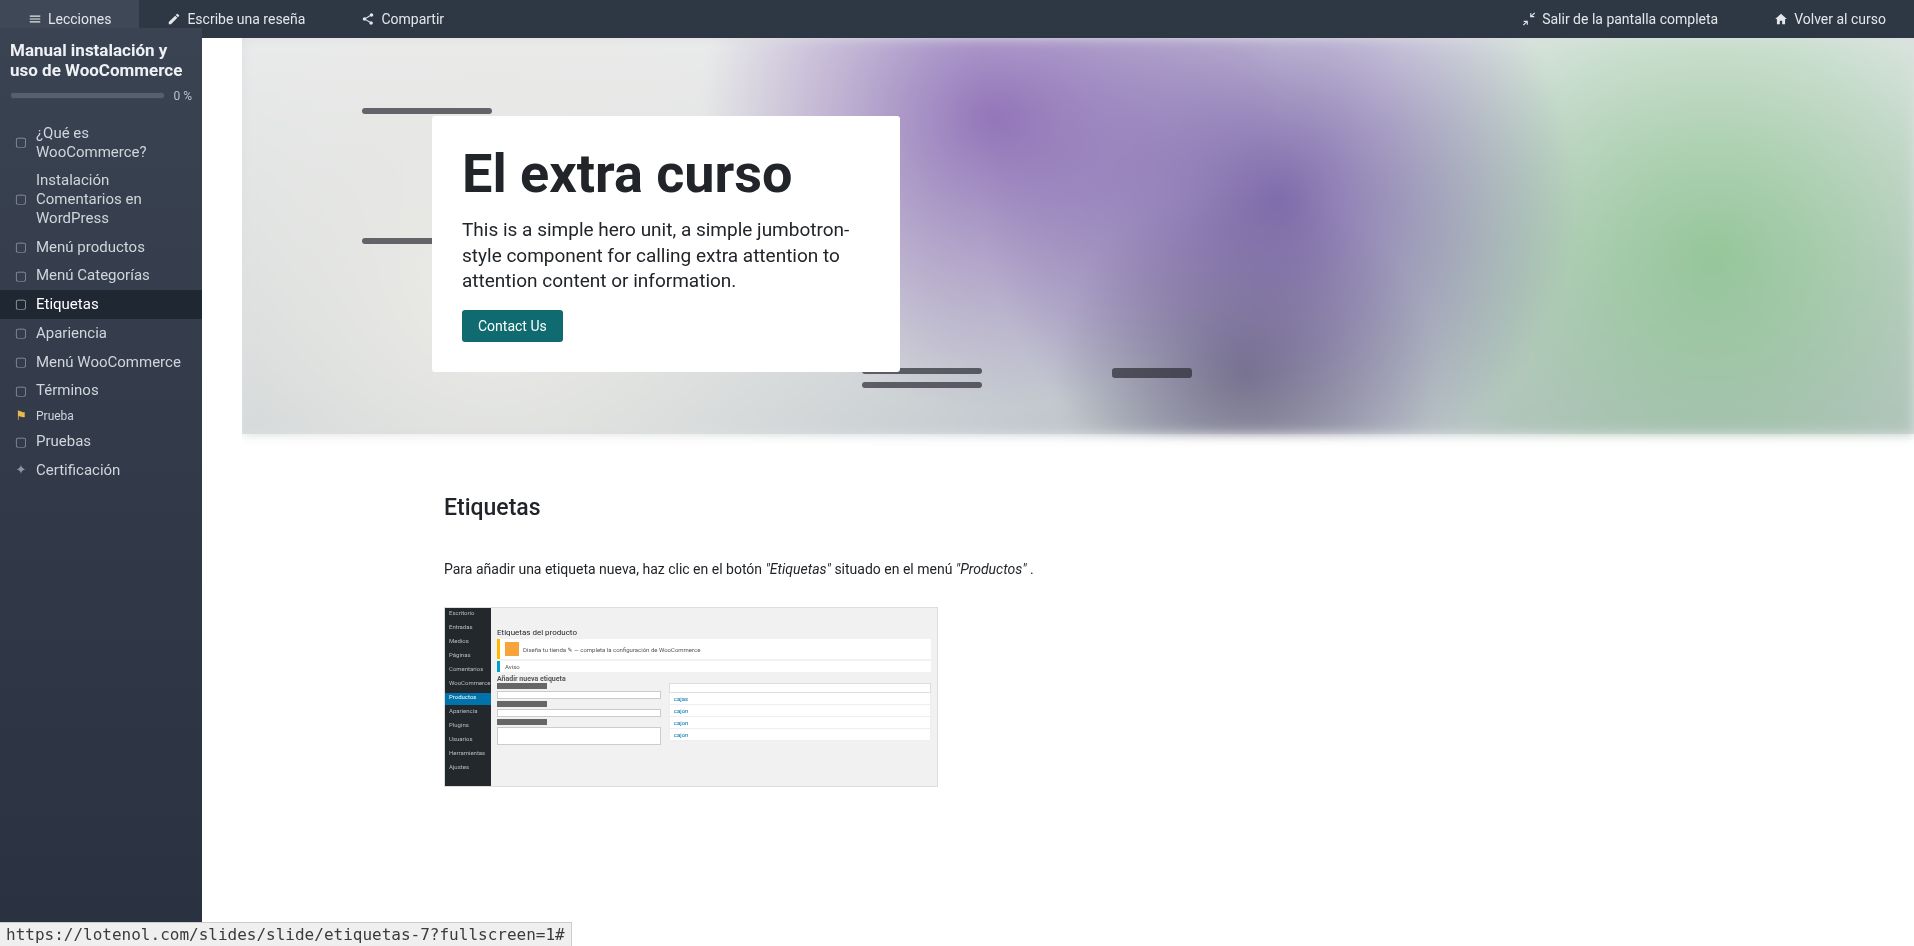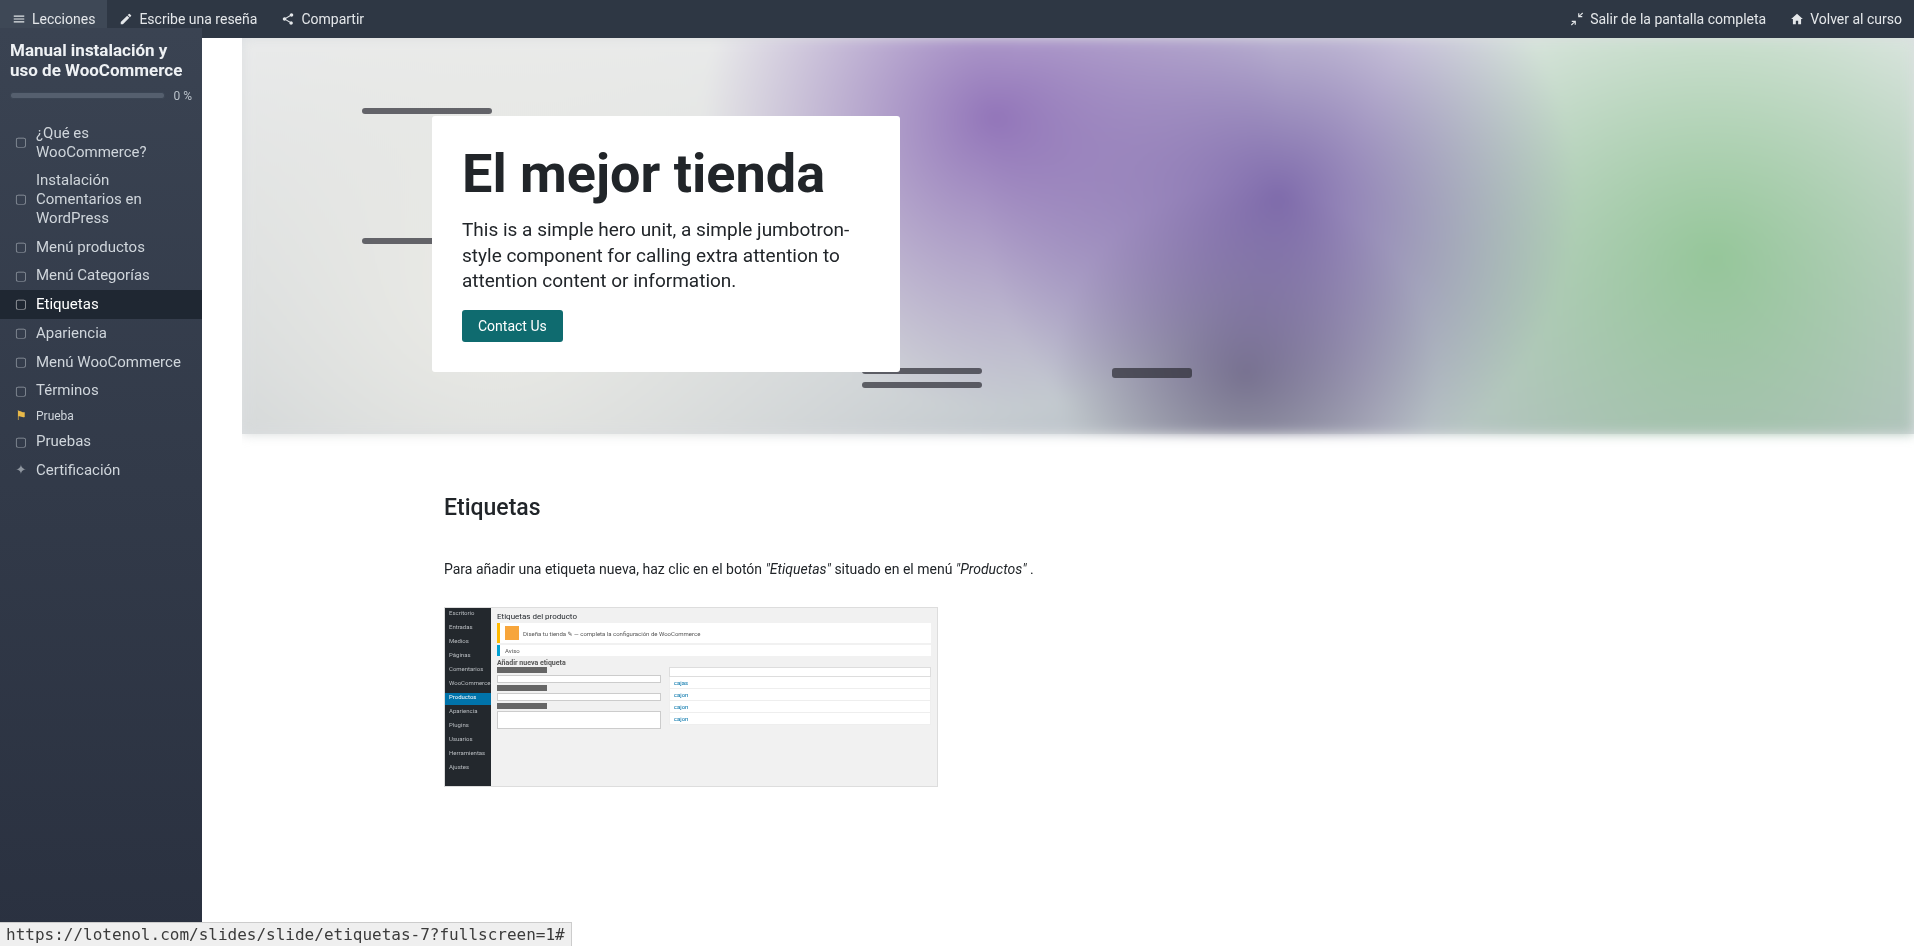--- a/index.html
+++ b/index.html
@@ -1,20 +1,20 @@
 <!DOCTYPE html>
 <html><head>
 <meta charset="utf-8">
 <style>
 * { margin: 0; padding: 0; box-sizing: border-box; }
 body { font-family: -apple-system, BlinkMacSystemFont, "Segoe UI", Roboto, "Helvetica Neue", sans-serif; background: #fff; width: 1914px; height: 946px; overflow: hidden; position: relative; }
 
 
 .top-nav { height: 38px; background: #2e3744; display: flex; align-items: stretch; color: #e4e7ea; font-size: 14px; }
-.top-nav .nav-item { display: flex; align-items: center; padding: 0 12px; cursor: pointer; gap: 6px; white-space: nowrap; }
+.top-nav .nav-item { display: flex; align-items: center; padding: 0 28px; cursor: pointer; gap: 6px; white-space: nowrap; }
 .top-nav .nav-item.active { background: #3e4856; }
 .top-nav .spacer { flex: 1; }
 .top-nav svg { width: 14px; height: 14px; fill: currentColor; display: block; }
 
 
 .sidebar { position: absolute; top: 28px; left: 0; width: 202px; height: calc(100% - 38px); background: linear-gradient(180deg,#3a4352 0%, #2a3140 100%); color: #d8dde2; }
 .course-title { padding: 12px 10px 8px 10px; font-size: 17px; font-weight: 700; color: #eef1f4; line-height: 1.2; }
 .progress-wrap { padding: 0 10px 8px 10px; display: flex; align-items: center; gap: 8px; }
 .progress-bar { flex: 1; height: 7px; background: #555f6e; border-radius: 3px; border:1px solid #3b4554; }
 .progress-pct { font-size: 12px; color: #b9c1c9; }
@@ -55,21 +55,21 @@
 .article-inner { max-width: 740px; margin-left: 202px; }
 .article h2 { font-size: 23px; font-weight: 500; color: #212529; margin-bottom: 40px; }
 .article .lead { font-size: 18px; color: #212529; margin-bottom: 46px; }
 .article .body-p { font-size: 14px; color: #212529; margin-bottom: 30px; }
 .article em { font-style: italic; }
 
 .wp-shot { width: 494px; height: 180px; border:1px solid #ddd; background:#fff; display:flex; font-size:6px; color:#555; overflow:hidden; }
 .wp-shot .wpside { width:46px; background:#23282d; display:flex; flex-direction:column; }
 .wp-shot .wpside .wi { height:12px; margin:1px 0; padding-left:4px; color:#b9bdc1; }
 .wp-shot .wpside .wi.prod { background:#0073aa; color:#fff; }
-.wp-shot .wpmain { flex:1; background:#f1f1f1; padding:4px 6px; position:relative; }
+.wp-shot .wpmain { flex:1; background:#f1f1f1; padding:20px 6px; position:relative; }
 .wp-shot .wptitle { font-size:8px; color:#23282d; margin-bottom:2px; }
 .wp-shot .wpnotice { background:#fff; border-left:3px solid #ffba00; padding:3px 5px; margin-bottom:2px; display:flex; align-items:center; gap:4px; }
 .wp-shot .wpnotice .sq { width:14px; height:14px; background:#f7a53b; }
 .wp-shot .wpnotice2 { background:#fff; border-left:3px solid #00a0d2; padding:2px 5px; margin-bottom:3px; }
 .wp-shot .wpcols { display:flex; gap:8px; }
 .wp-shot .wpcol { flex:1; background:transparent; }
 .wp-shot .wpcol .lbl { height:6px; background:#666; width:50px; margin-bottom:2px; }
 .wp-shot .wpcol .fld { height:8px; background:#fff; border:1px solid #ccc; margin-bottom:2px; }
 .wp-shot .wptable { flex:1.6; }
 .wp-shot .wptable .thead { height:10px; background:#fff; border:1px solid #ddd; display:flex; }
@@ -185,21 +185,21 @@
 <div class="main">
 
   <div class="hero">
     <div class="bg"></div>
     <div class="stroke" style="left:120px; top:70px; width:130px;"></div>
     <div class="stroke" style="left:120px; top:200px; width:130px;"></div>
     <div class="stroke" style="left:620px; top:330px; width:120px;"></div>
     <div class="stroke" style="left:620px; top:344px; width:120px;"></div>
     <div class="stroke" style="left:870px; top:330px; width:80px; height:10px;"></div>
     <div class="hero-card">
-      <h1>El mejor tienda</h1>
+      <h1>El extra curso</h1>
       <p>This is a simple hero unit, a simple jumbotron-style component for calling extra attention to attention content or information.</p>
       <span class="cta">Contact Us</span>
     </div>
   </div>
 
   <div class="article">
     <div class="article-inner">
       <h2>Etiquetas</h2>
       <p class="body-p">
         <span>Para añadir una etiqueta nueva, haz clic en el botón </span><em>"Etiquetas"</em><span> situado en el menú </span><em>"Productos"</em><span> .</span>

